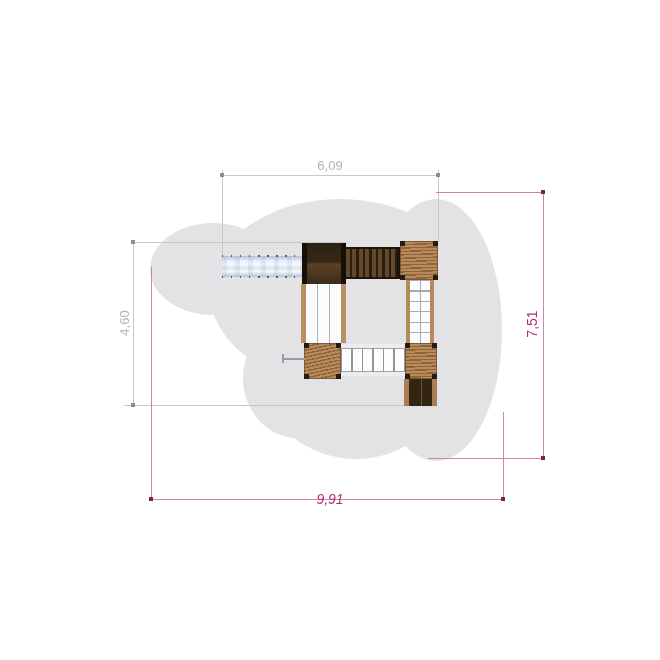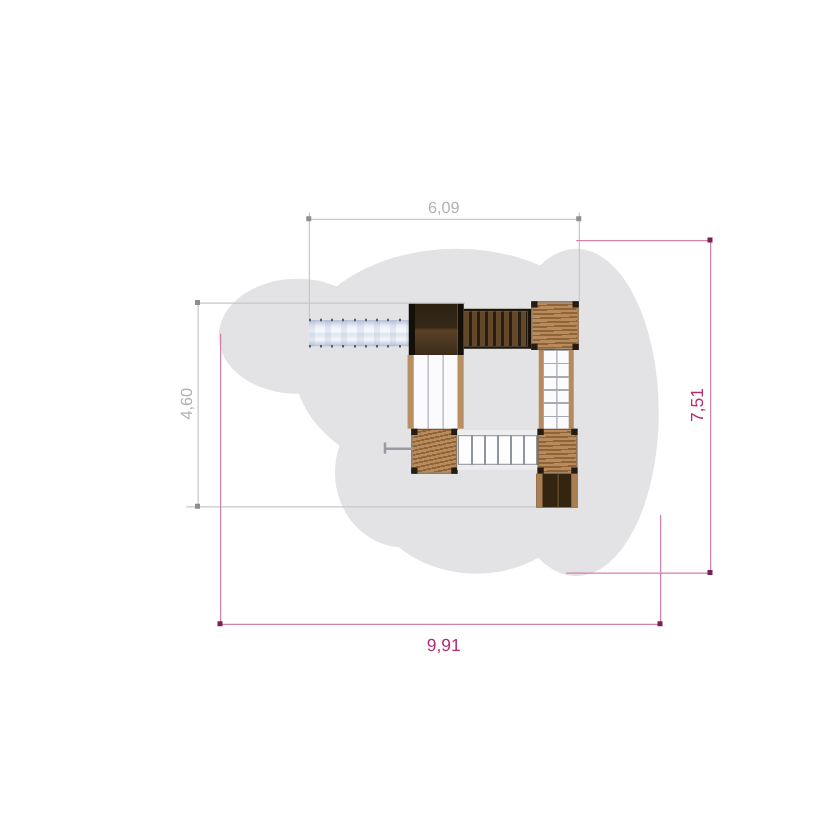--- a/index.html
+++ b/index.html
@@ -1,18 +1,18 @@
 <!DOCTYPE html>
 <html><head>
 <meta charset="utf-8">
 <style>
   html,body{margin:0;padding:0;background:#ffffff;}
   *{box-sizing:border-box;}
   #canvas{position:relative;width:564px;height:660px;background:#ffffff;overflow:hidden;
-          font-family:"Liberation Sans", sans-serif;margin-left:25px;}
+          font-family:"Liberation Sans", sans-serif;}
   .abs{position:absolute;left:0;top:0;}
 
   
   .dim-h,.dim-v{position:absolute;}
   .dim-h{height:1px;}
   .dim-v{width:1px;}
   .gray-line{background:#c8c8c8;}
   .pink-line{background:#d183ae;}
   .mk{position:absolute;width:4px;height:4px;margin-left:-2px;margin-top:-2px;}
   .mk-gray{background:#8f8f8f;}
@@ -101,21 +101,21 @@
   <div class="dim-h gray-line" style="left:124px;top:405px;width:314px;"></div>
   <div class="mk mk-gray" style="left:133px;top:242px;"></div>
   <div class="mk mk-gray" style="left:133px;top:405px;"></div>
   <div class="dim-label lbl-gray v-label" style="left:124px;top:323px;">4,60</div>
 
   <div class="dim-h pink-line" style="left:151px;top:499px;width:352px;"></div>
   <div class="dim-v pink-line" style="left:151px;top:267px;height:232px;"></div>
   <div class="dim-v pink-line" style="left:503px;top:412px;height:87px;"></div>
   <div class="mk mk-pink" style="left:151px;top:499px;"></div>
   <div class="mk mk-pink" style="left:503px;top:499px;"></div>
-  <div class="dim-label lbl-pink h-label" style="left:330px;top:524px;">9,91</div>
+  <div class="dim-label lbl-pink h-label" style="left:330px;top:507px;font-style:italic;">9,91</div>
 
   <div class="dim-v pink-line" style="left:543px;top:192px;height:266px;"></div>
   <div class="dim-h pink-line" style="left:436px;top:192px;width:107px;"></div>
   <div class="dim-h pink-line" style="left:428px;top:458px;width:115px;"></div>
   <div class="mk mk-pink" style="left:543px;top:192px;"></div>
   <div class="mk mk-pink" style="left:543px;top:458px;"></div>
   <div class="dim-label lbl-pink v-label" style="left:532px;top:324px;">7,51</div>
 
   <div class="slide">
     <div class="tick top"></div>

